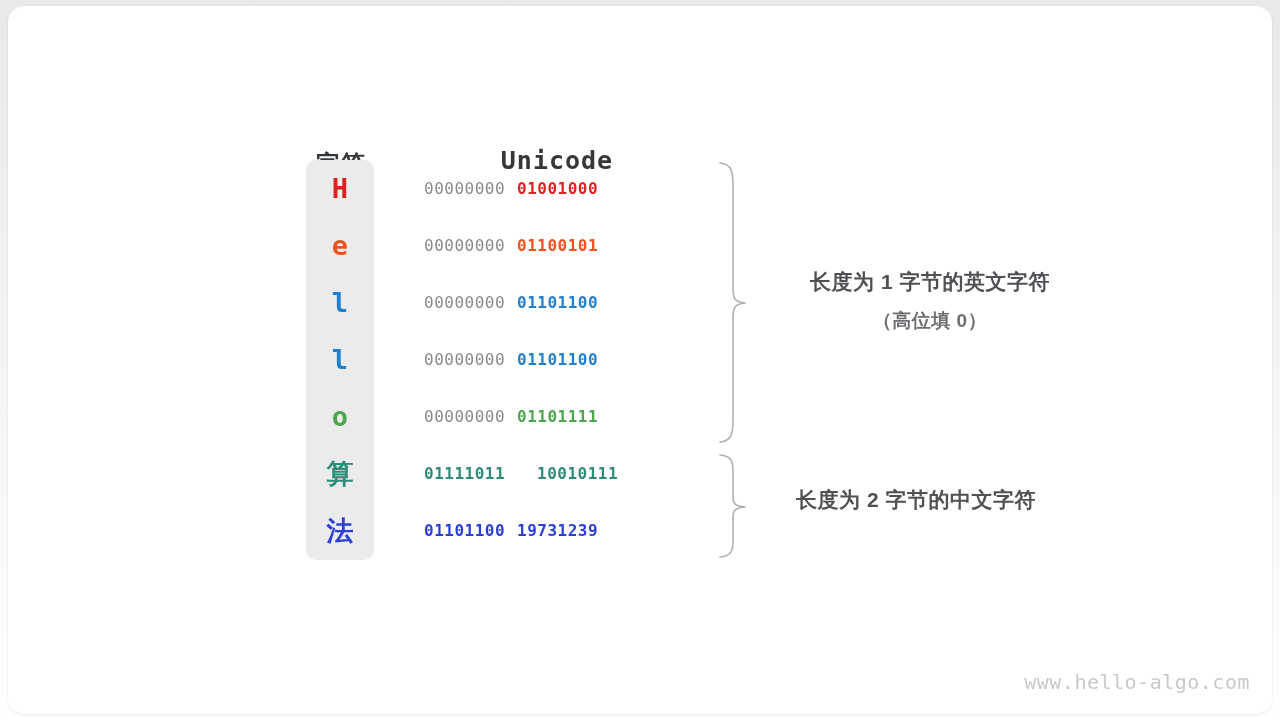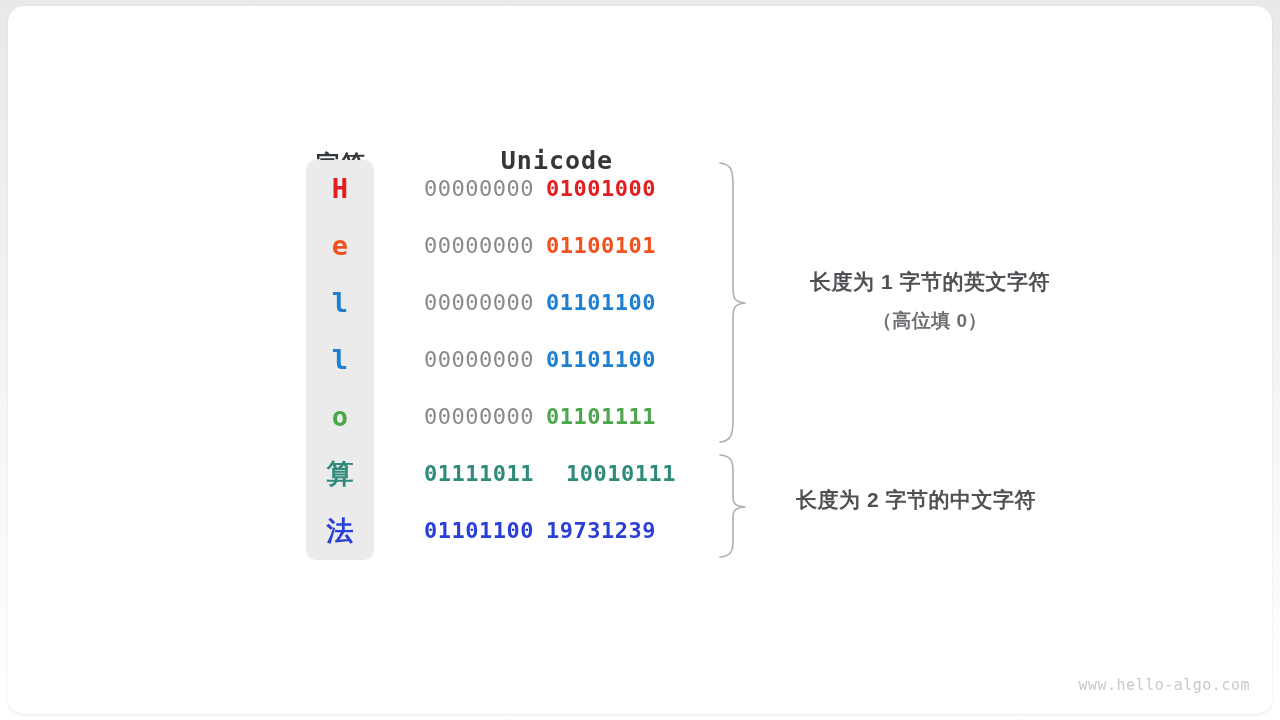--- a/index.html
+++ b/index.html
@@ -88,21 +88,21 @@
   }
 
   
   .bit-row {
     position: absolute;
     left: 424px;
     width: 268px;
     height: 57px;
     line-height: 57px;
     font-family: "DejaVu Sans Mono", "Liberation Mono", monospace;
-    font-size: 22px;
+    font-size: 16px;
     white-space: nowrap;
     letter-spacing: 0.5px;
   }
   .byte-hi {
     color: #8a8a8a;
     font-weight: bold;
   }
   .byte-hi.padded {
     font-weight: normal;
   }
@@ -152,21 +152,21 @@
     top: 486px;
     width: 340px;
   }
 
   
   #watermark {
     position: absolute;
     right: 30px;
     bottom: 26px;
     font-family: "DejaVu Sans Mono", "Liberation Mono", monospace;
-    font-size: 15px;
+    font-size: 20px;
     color: #c9c9c9;
     letter-spacing: 0.5px;
   }
 </style>
 </head>
 <body>
 
 <div id="canvas">
   <div class="card"></div>
 

